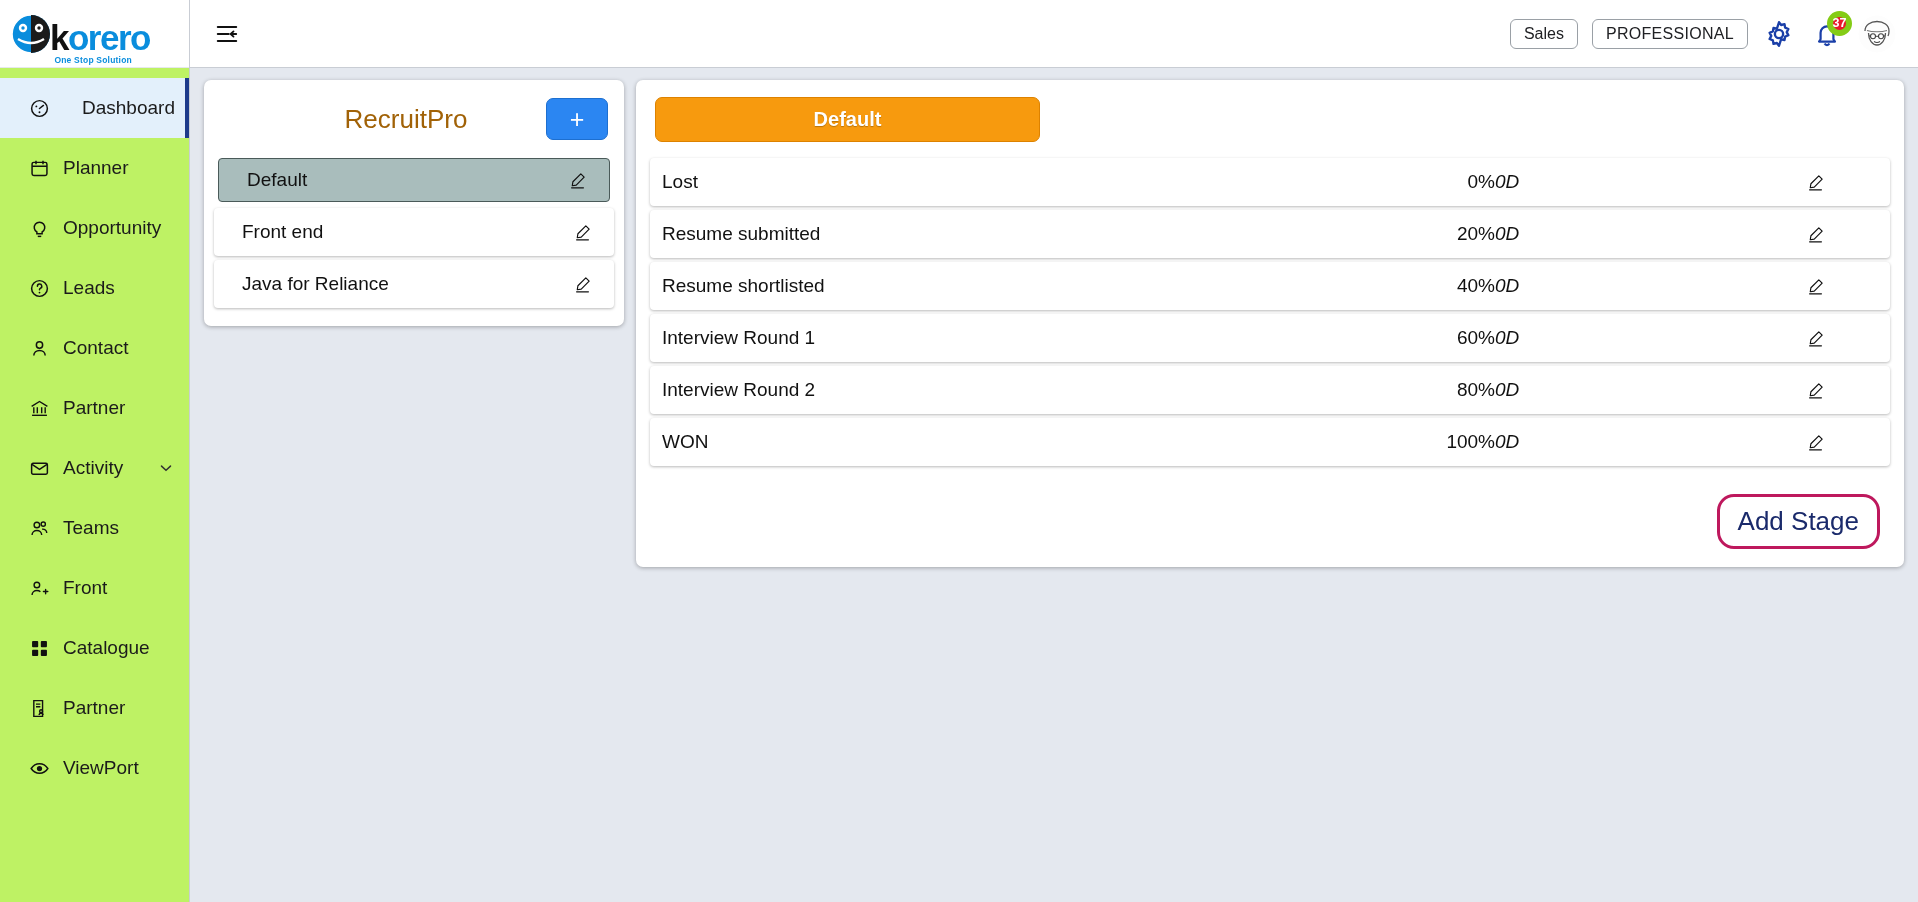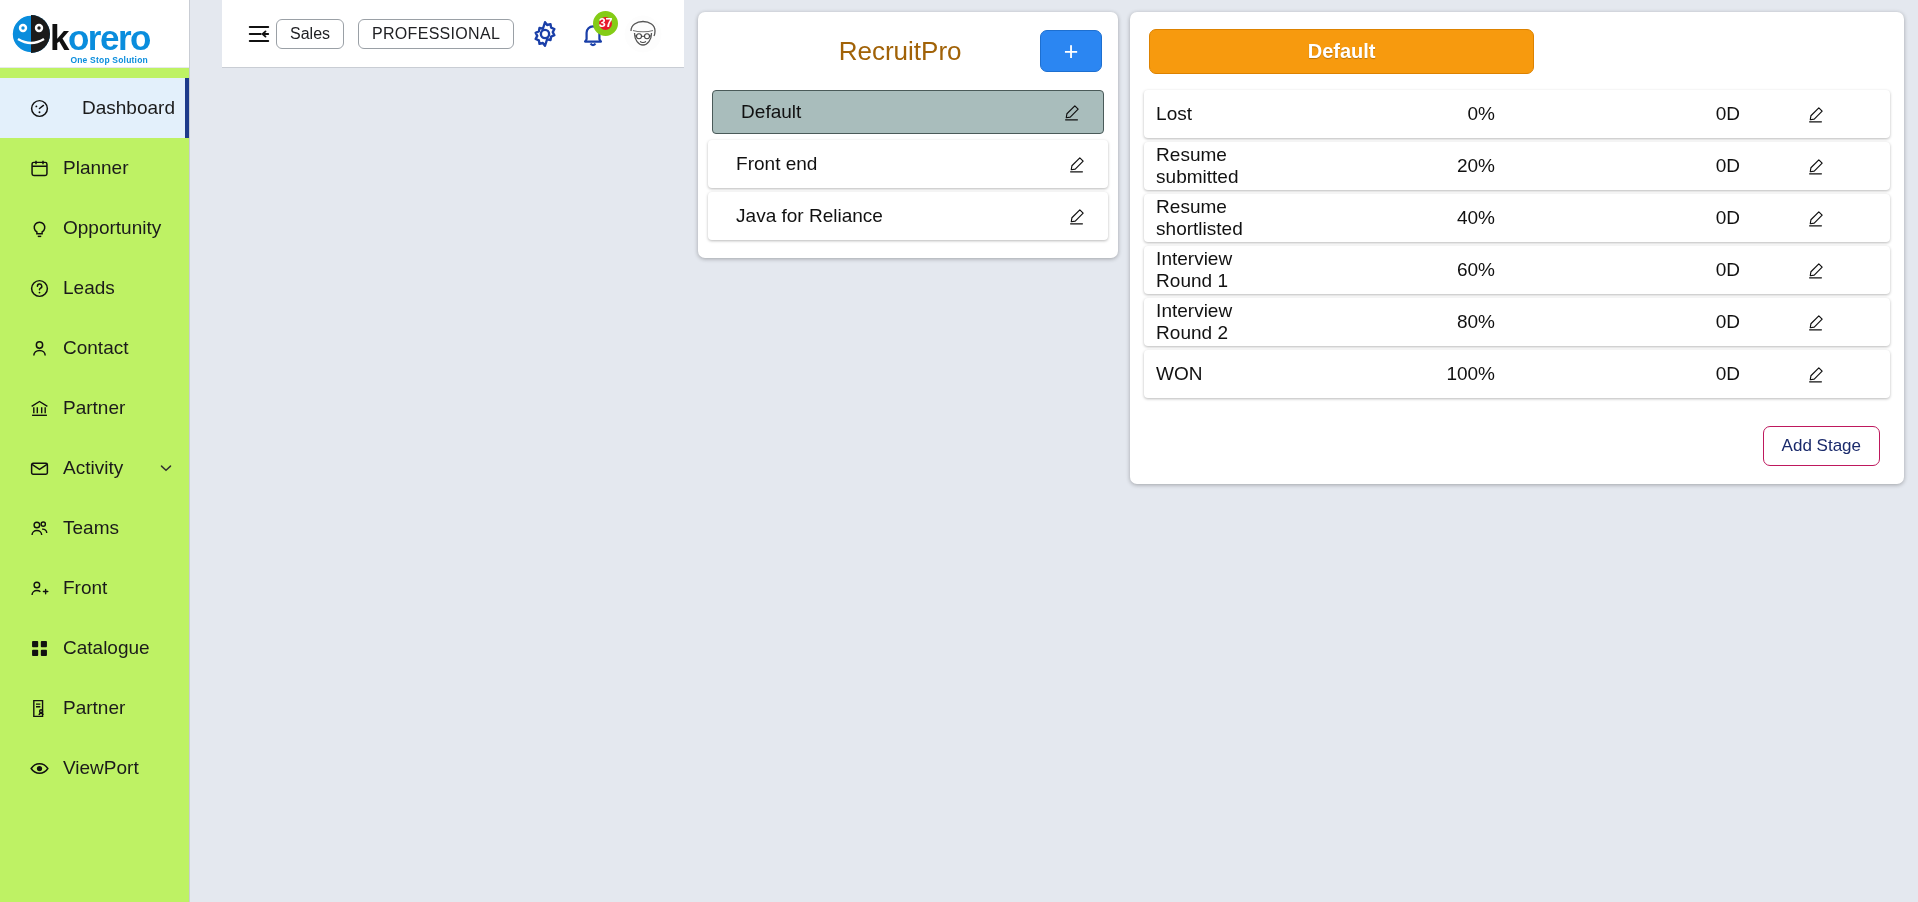--- a/index.html
+++ b/index.html
@@ -25,41 +25,41 @@
   }
   .logo { display: flex; align-items: flex-end; position: relative; }
   .logo-mark { width: 42px; height: 42px; flex: 0 0 42px; }
   .logo-text {
     font-size: 35px; font-weight: 700; letter-spacing: -1.5px;
     line-height: 0.95; margin-left: -2px;
   }
   .logo-k { color: #111; }
   .logo-orero { color: #0a8ddd; }
   .logo-tag {
-    position: absolute; right: 2px; bottom: -10px;
+    position: absolute; right: 18px; bottom: -10px;
     font-size: 8.5px; color: #0a8ddd; font-weight: 700;
     letter-spacing: .2px;
   }
   .nav { padding-top: 10px; flex: 1; }
   .nav-item {
     display: flex; align-items: center; gap: 13px;
     height: 60px; padding: 0 14px 0 28px;
     font-size: 19px; color: #1b1b1b; cursor: pointer;
     position: relative;
   }
   .nav-item .nic { width: 22px; height: 22px; display:flex; align-items:center; justify-content:center; flex:0 0 22px;}
   .nav-item.active { background: #e3f0fb; gap: 32px; }
   .nav-item.active::after {
     content: ""; position: absolute; right: 0; top: 0; bottom: 0;
     width: 4px; background: #1d3a8a;
   }
   .nav-item .chev { margin-left: auto; display:flex; }
 
   
-  .right { flex: 1; display: flex; flex-direction: row; min-width: 0; padding-left: 32px; }
+  .right { flex: 1; display: flex; flex-direction: column; min-width: 0; }
 
   .topbar {
     height: 68px; min-height: 68px; background: #fff;
     border-bottom: 1px solid #c9cdd4;
     display: flex; align-items: center;
     padding: 0 22px 0 20px;
   }
   .collapse-btn { width: 34px; height: 34px; display:flex; align-items:center; justify-content:center; cursor: pointer; }
   .top-right { margin-left: auto; display: flex; align-items: center; gap: 14px; }
   .pill {
@@ -131,26 +131,26 @@
   .stage-row {
     display: flex; align-items: center;
     height: 48px; background: #fff;
     border-radius: 4px; margin-bottom: 4px;
     box-shadow: 0 1px 3px rgba(0,0,0,.28);
     padding: 0 0 0 12px; font-size: 19px; color: #111;
     cursor: pointer;
   }
   .stage-row .s-name { flex: 1; min-width: 0; }
   .stage-row .s-pct { width: 230px; text-align: right; }
-  .stage-row .s-dur { width: 245px; text-align: right; }
+  .stage-row .s-dur { width: 245px; text-align: left; font-style: italic; }
   .stage-row .s-edit { width: 150px; display: flex; justify-content: center; }
   .stage-foot { display: flex; justify-content: flex-end; padding: 24px 10px 0 0; }
   .add-stage {
-    border: 1px solid #be185d; border-radius: 7px;
-    background: #fff; color: #1a2a6b; font-size: 17px;
+    border: 3px solid #be185d; border-radius: 17px;
+    background: #fff; color: #1a2a6b; font-size: 26px;
     padding: 9px 18px; cursor: pointer;
   }
 </style>
 </head>
 <body>
 
 <div class="app">
 
   <aside class="sidebar">
 

